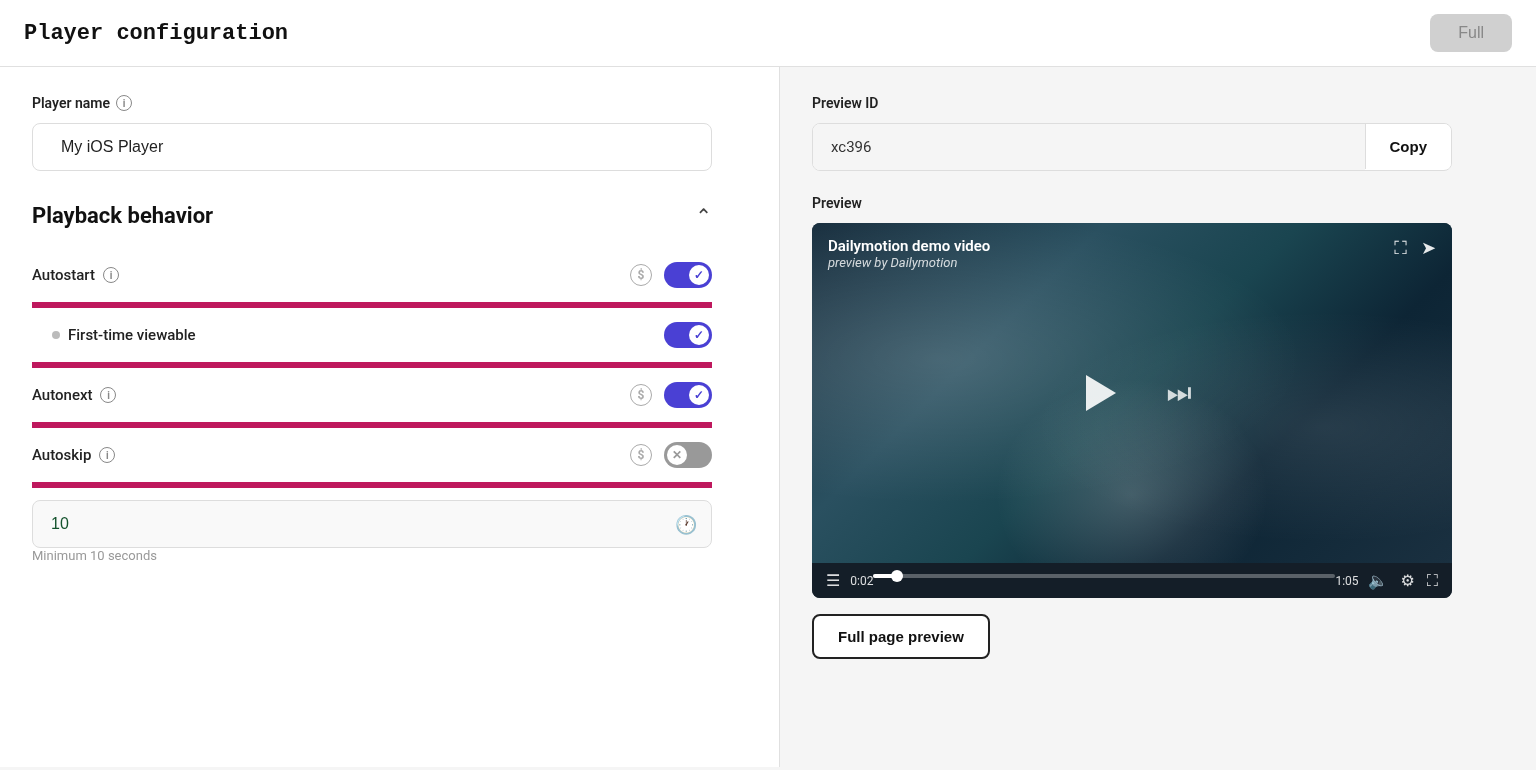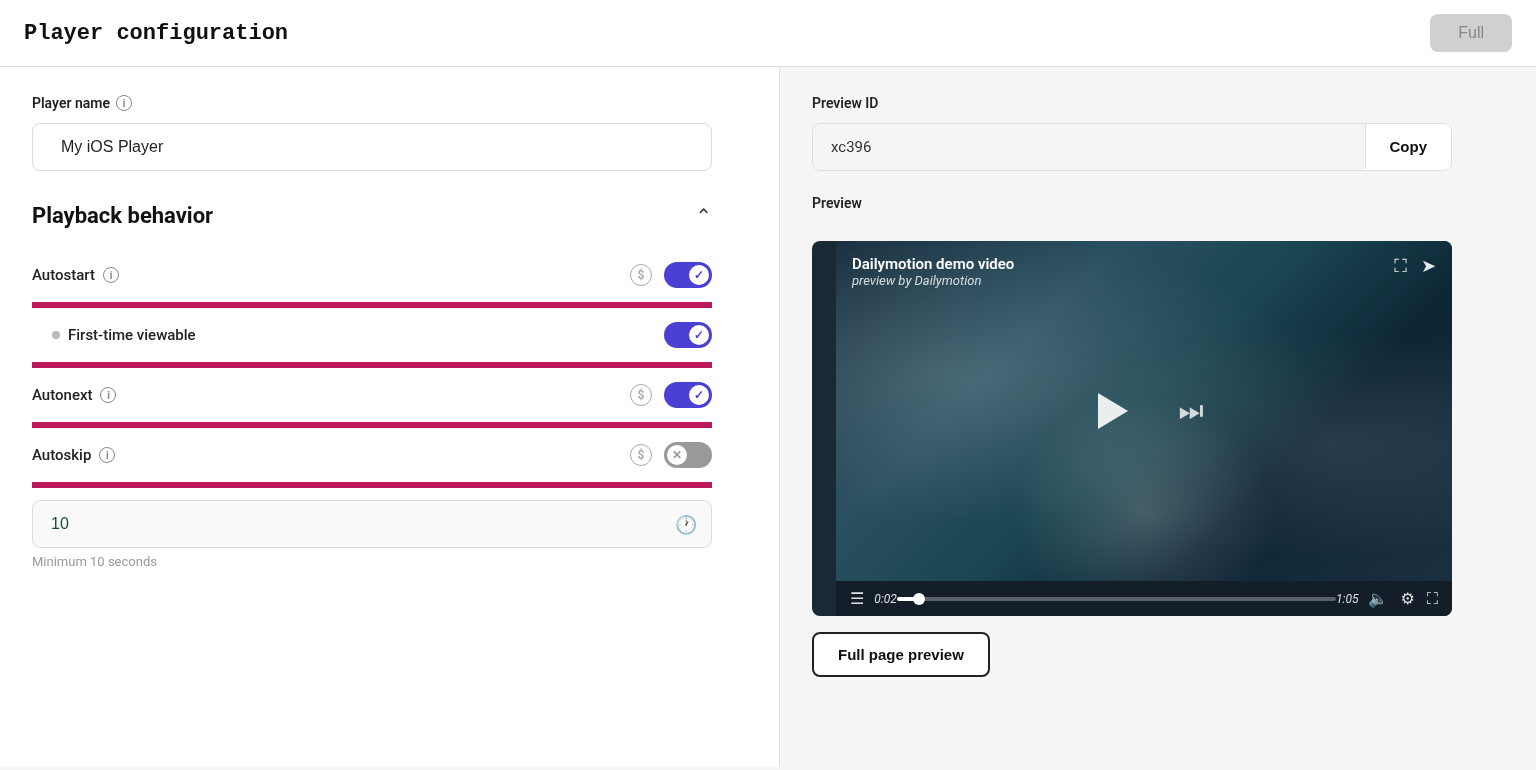--- a/index.html
+++ b/index.html
@@ -215,21 +215,20 @@
       position: absolute;
       right: 14px;
       top: 50%;
       transform: translateY(-50%);
       color: #666;
       font-size: 18px;
     }
     .autoskip-hint {
       color: #999;
       font-size: 13px;
-      margin-top: 6px;
     }
 
     
     .right-panel {
       flex: 1;
       padding: 28px 32px;
       background: #f5f5f5;
     }
 
     .player-id-label {
@@ -265,31 +264,30 @@
       font-weight: 600;
       color: #111;
       cursor: pointer;
     }
 
     .preview-label {
       font-size: 14px;
       font-weight: 600;
       color: #222;
       margin-top: 24px;
-      margin-bottom: 30px;
+      margin-bottom: 12px;
     }
 
     
     .video-preview {
       max-width: 640px;
       border-radius: 8px;
       overflow: hidden;
       background: #1a2a35;
       position: relative;
-      padding-left: 24px;
     }
     .video-bg {
       width: 100%;
       height: 340px;
       background: linear-gradient(135deg, #1a3040 0%, #2a5060 30%, #1a4550 50%, #0d2535 70%, #1a3040 100%);
       position: relative;
       display: flex;
       align-items: center;
       justify-content: center;
     }
@@ -363,23 +361,21 @@
       gap: 10px;
     }
     .ctrl-icon {
       color: rgba(255,255,255,0.85);
       font-size: 16px;
       cursor: pointer;
     }
     .progress-container {
       flex: 1;
       display: flex;
-      align-items: center;
       gap: 0;
-      font-style: italic;
     }
     .time-label {
       color: rgba(255,255,255,0.85);
       font-size: 12px;
       white-space: nowrap;
     }
     .progress-bar {
       flex: 1;
       height: 4px;
       background: rgba(255,255,255,0.3);

